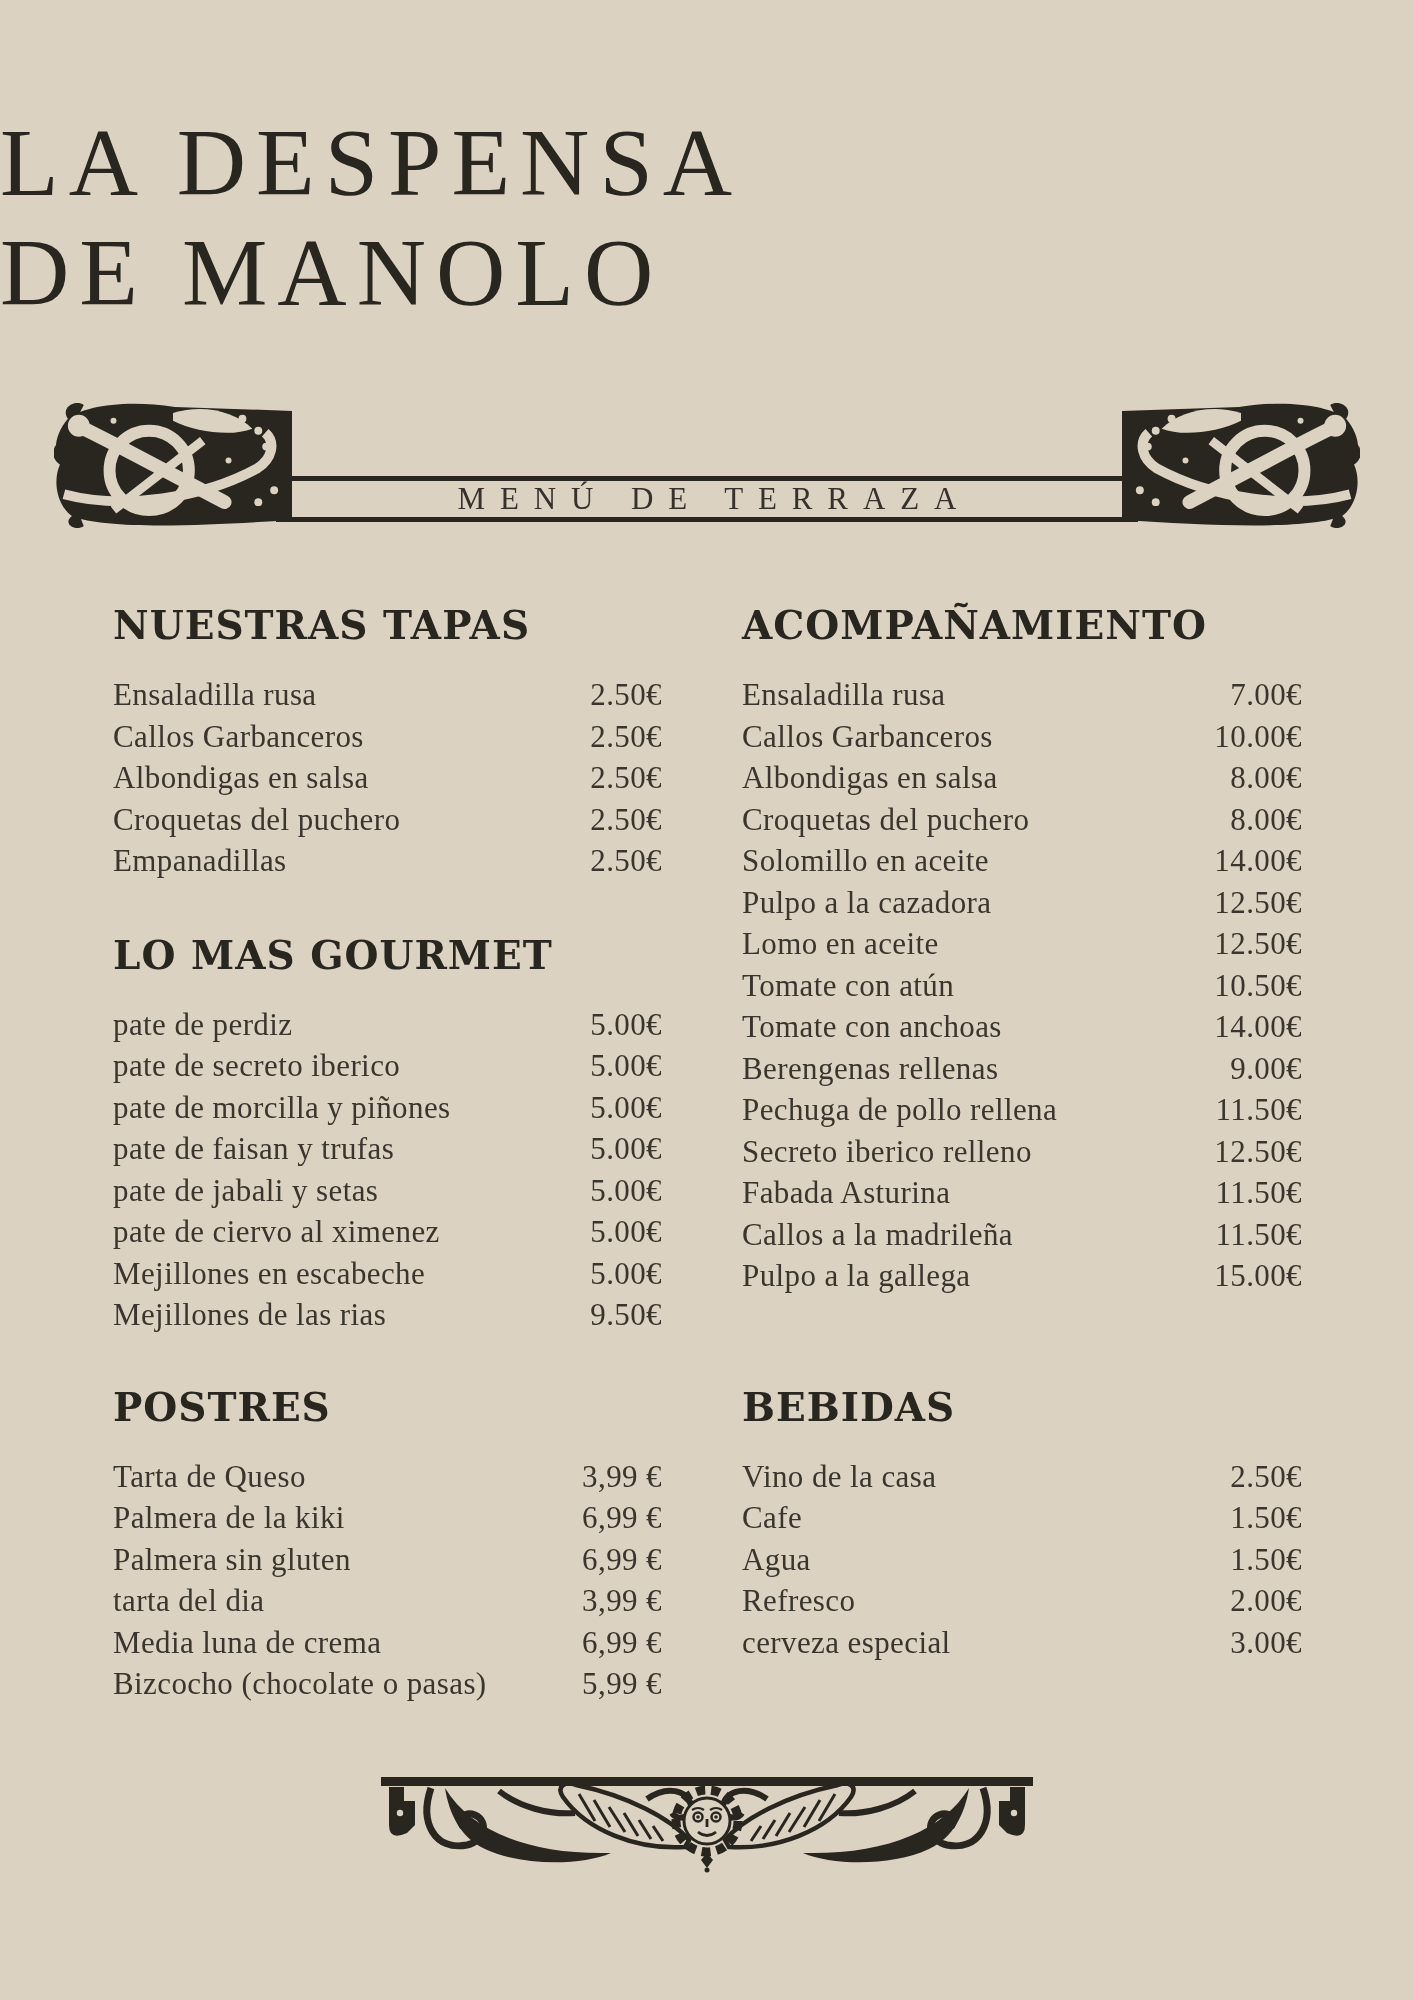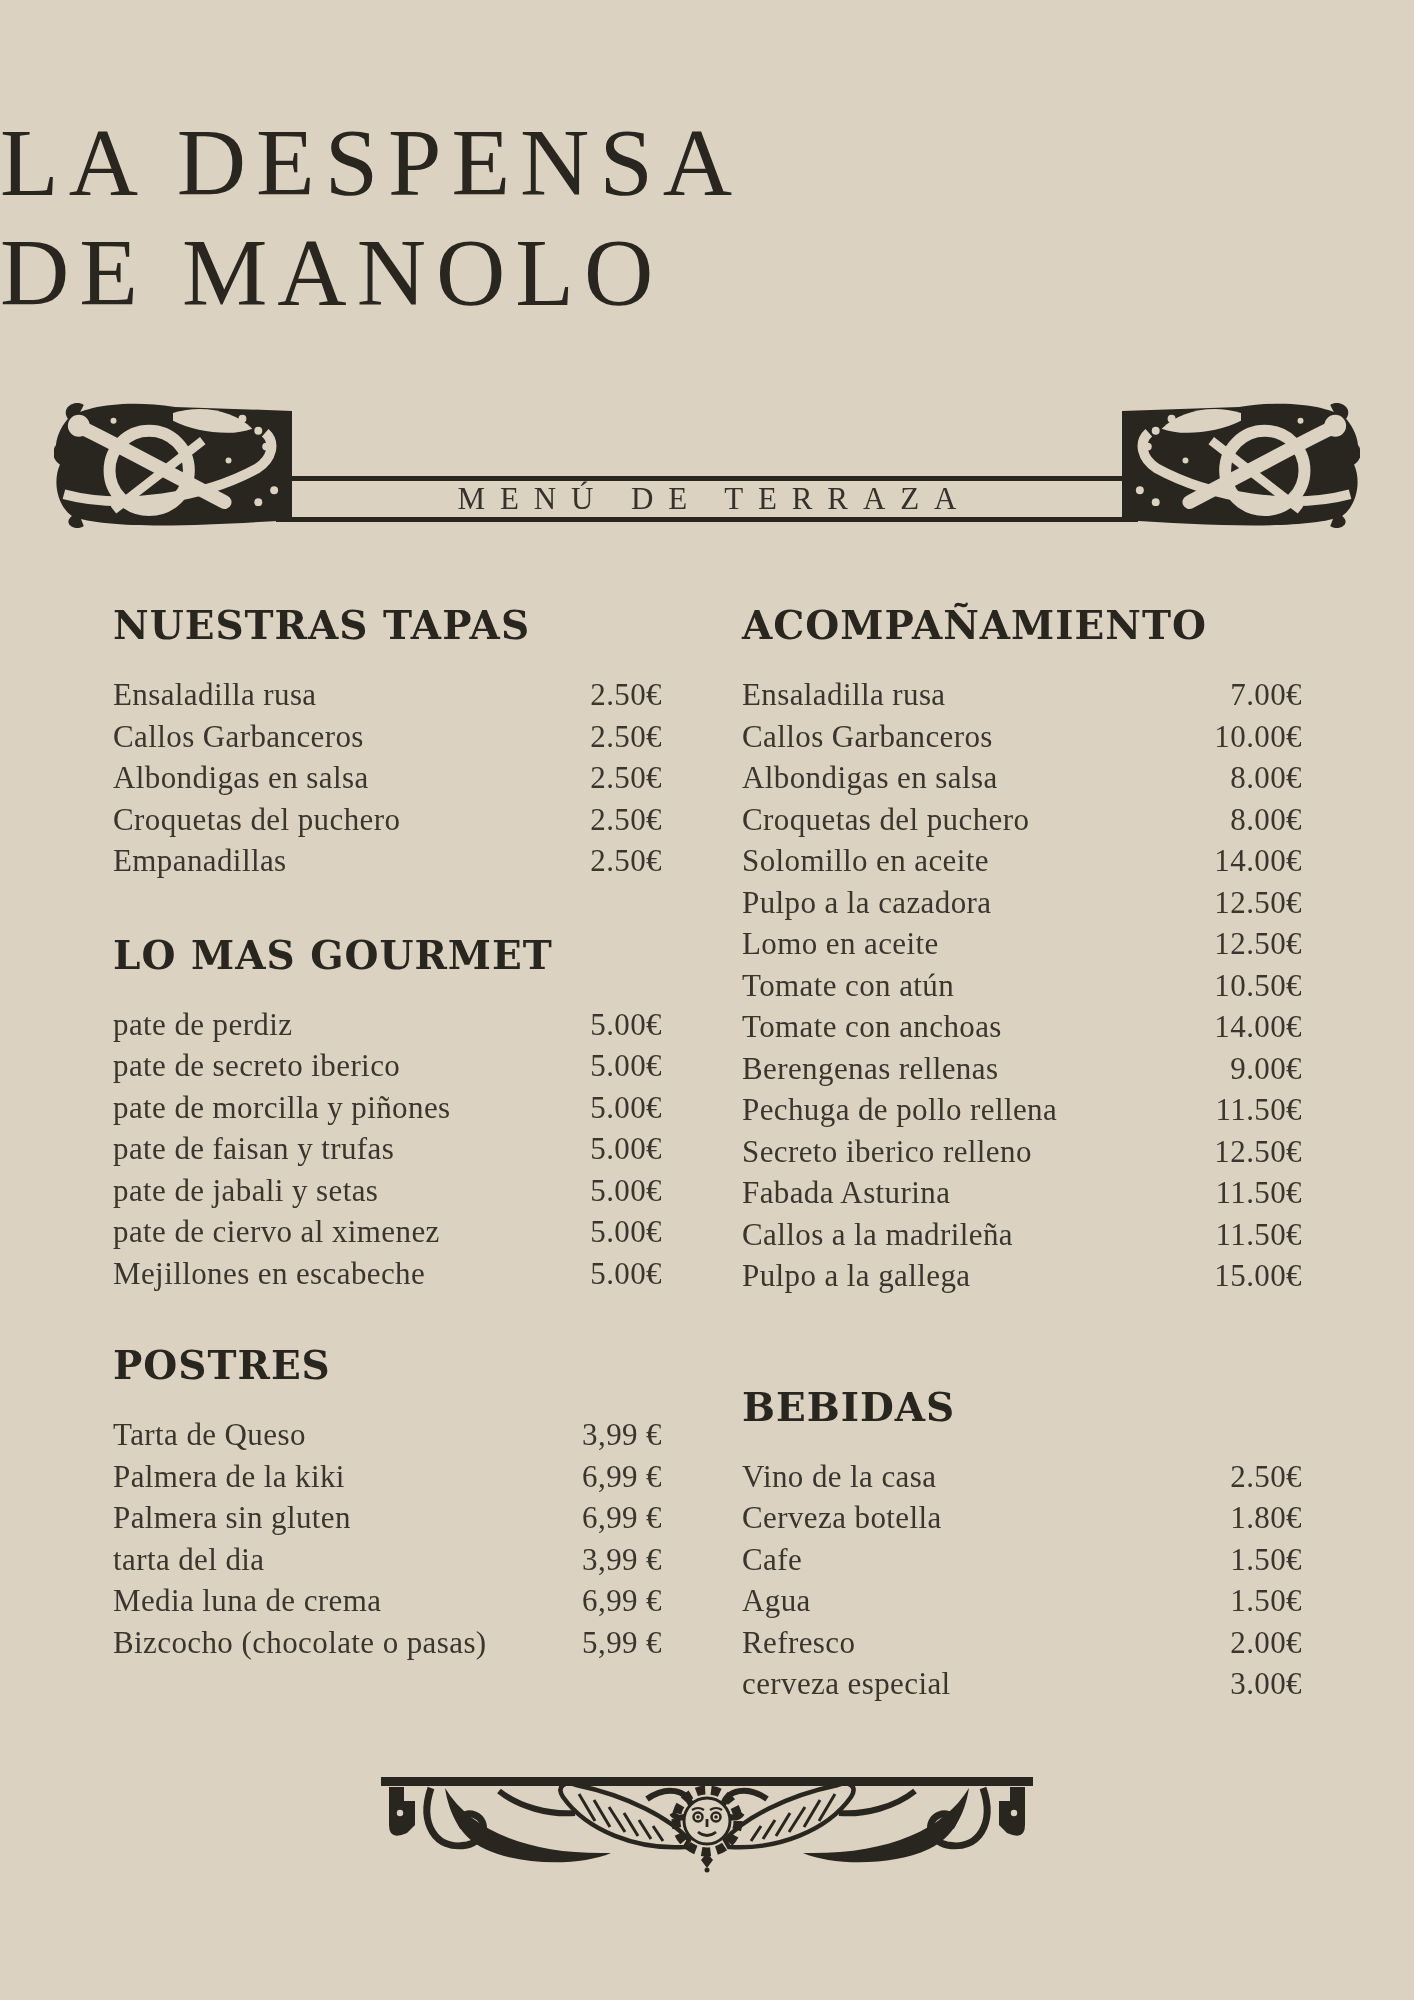--- a/index.html
+++ b/index.html
@@ -183,20 +183,24 @@
             <div class="row">
               <span class="iname">pate de ciervo al ximenez</span>
               <span class="iprice">5.00€</span>
             </div>
 
             <div class="row">
               <span class="iname">Mejillones en escabeche</span>
               <span class="iprice">5.00€</span>
             </div>
 
+            <div class="row">
+              <span class="iname">Mejillones de las rias</span>
+              <span class="iprice">9.50€</span>
+            </div>
           </div>
       </div>
 
       <div class="section sect-postres">
         <h2>POSTRES</h2>
         <div class="list">
 
             <div class="row">
               <span class="iname">Tarta de Queso</span>
               <span class="iprice">3,99 €</span>
@@ -314,24 +318,20 @@
 
       <div class="section sect-bebidas">
         <h2>BEBIDAS</h2>
         <div class="list">
 
             <div class="row">
               <span class="iname">Vino de la casa</span>
               <span class="iprice">2.50€</span>
             </div>
 
-            <div class="row">
-              <span class="iname">Cerveza botella</span>
-              <span class="iprice">1.80€</span>
-            </div>
 
             <div class="row">
               <span class="iname">Cafe</span>
               <span class="iprice">1.50€</span>
             </div>
 
             <div class="row">
               <span class="iname">Agua</span>
               <span class="iprice">1.50€</span>
             </div>

